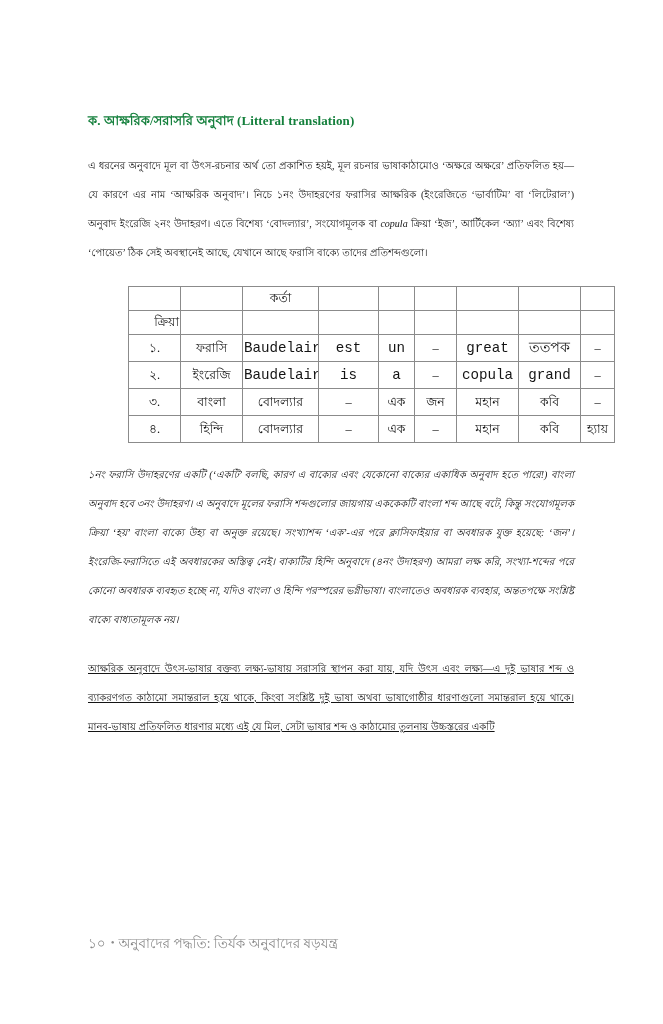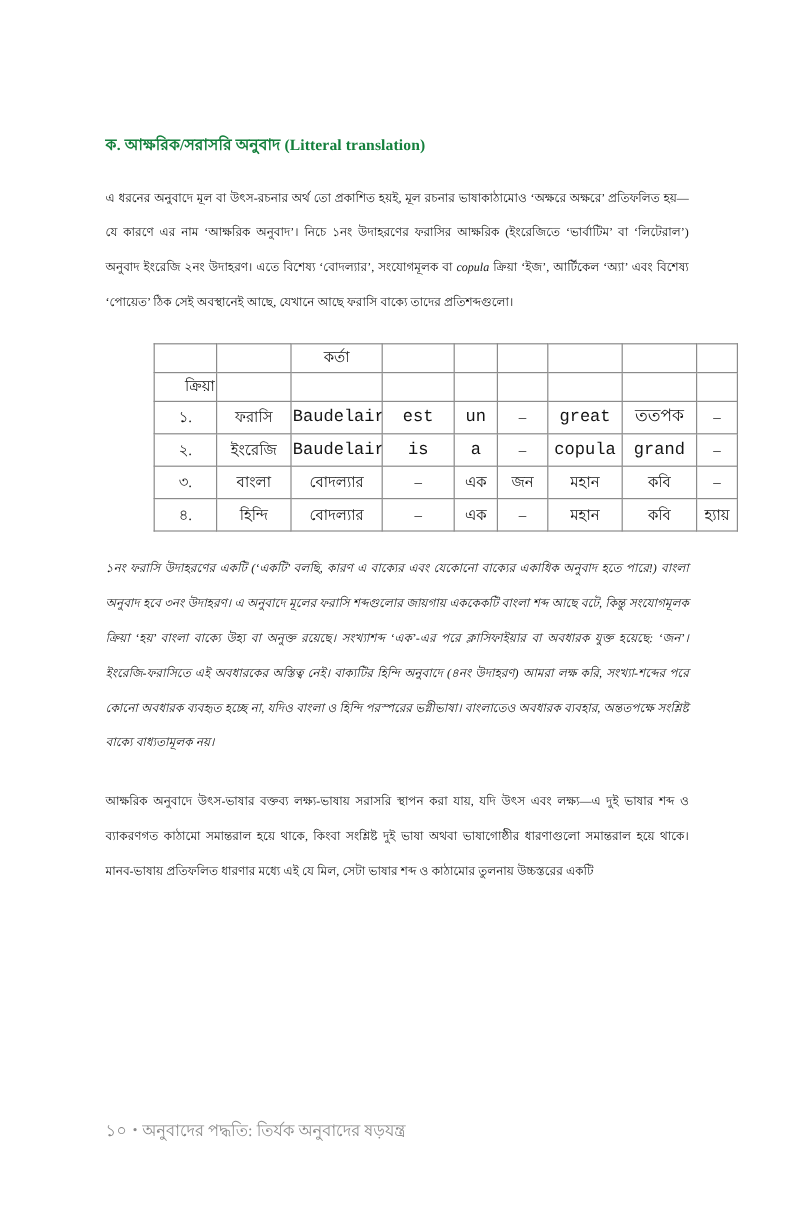--- a/index.html
+++ b/index.html
@@ -49,21 +49,21 @@
     font-size: 10px;
     line-height: 29px;
     text-align: justify;
     text-justify: inter-word;
     margin: 0;
     color: #141414;
     word-spacing: 0.2px;
   }
   .para.first { margin-top: 21px; }
   .para.after-table { margin-top: 17px; font-style: italic; }
-  .para.last { margin-top: 20px; }
+  .para.last { margin-top: 20px; text-decoration: underline; }
   .para em.copula {
     font-style: italic;
     font-family: "Liberation Serif", "DejaVu Serif", serif;
   }
 
   
   .tbl-wrap {
     margin-top: 19px;
     margin-bottom: 0;
     padding-left: 40px;

